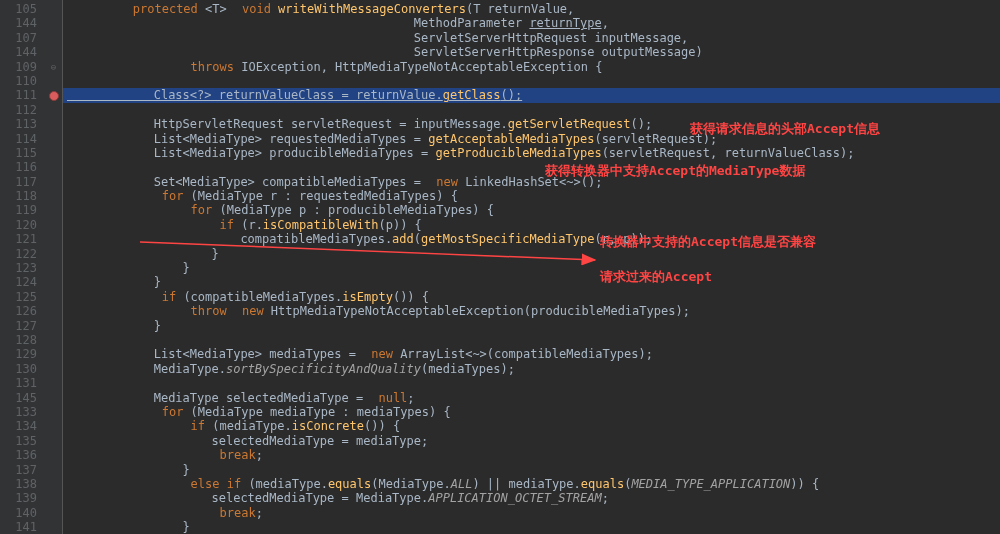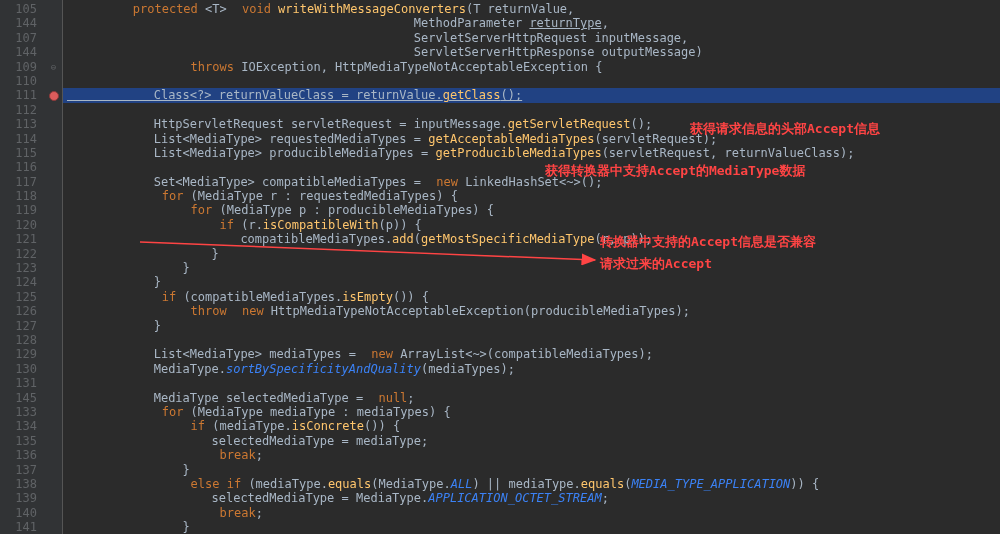--- a/index.html
+++ b/index.html
@@ -30,21 +30,21 @@
   flex-shrink: 0;
   padding-top: 2px;
   border-right: 1px solid #555;
 }
 .icon-cell { height: 14.4px; display: flex; align-items: center; justify-content: center; }
 .code { flex: 1; padding-top: 2px; white-space: pre; overflow: hidden; }
 .code-line { height: 14.4px; line-height: 14.4px; padding-left: 4px; }
 .hl { background: #214283; text-decoration: underline; }
 .kw { color: #cc7832; padding-left: 8px; }
 .fn { color: #ffc66d; }
-.field { color: #3b82f6; font-style: italic; }
+.field { color: #a3a3a3; font-style: italic; }
 .ann-red { color: #ff4444; position: absolute; font-weight: 700; font-size: 13px; }
 .breakpoint-icon {
   width: 10px; height: 10px; border-radius: 50%;
   background: #db5c5c; border: 1px solid #8b3a3a;
 }
 svg.arrow { position: absolute; pointer-events: none; }
 </style>
 </head>
 <body>
 
@@ -130,21 +130,21 @@
       <div class="icon-cell"></div>
       <div class="icon-cell"></div>
       <div class="icon-cell"></div>
     </div>
   <div class="code" id="code"><div class="code-line">        <span class="kw">protected</span> &lt;T&gt; <span class="kw">void</span> <span class="fn">writeWithMessageConverters</span>(T returnValue,</div><div class="code-line">                                                MethodParameter <u>returnType</u>,</div><div class="code-line">                                                ServletServerHttpRequest inputMessage,</div><div class="code-line">                                                ServletServerHttpResponse outputMessage)</div><div class="code-line">                <span class="kw">throws</span> IOException, HttpMediaTypeNotAcceptableException {</div><div class="code-line"></div><div class="code-line hl">            Class&lt;?&gt; returnValueClass = returnValue.<span class="fn">getClass</span>();</div><div class="code-line"></div><div class="code-line">            HttpServletRequest servletRequest = inputMessage.<span class="fn">getServletRequest</span>();</div><div class="code-line">            List&lt;MediaType&gt; requestedMediaTypes = <span class="fn">getAcceptableMediaTypes</span>(servletRequest);</div><div class="code-line">            List&lt;MediaType&gt; producibleMediaTypes = <span class="fn">getProducibleMediaTypes</span>(servletRequest, returnValueClass);</div><div class="code-line"></div><div class="code-line">            Set&lt;MediaType&gt; compatibleMediaTypes = <span class="kw">new</span> LinkedHashSet&lt;~&gt;();</div><div class="code-line">            <span class="kw">for</span> (MediaType r : requestedMediaTypes) {</div><div class="code-line">                <span class="kw">for</span> (MediaType p : producibleMediaTypes) {</div><div class="code-line">                    <span class="kw">if</span> (r.<span class="fn">isCompatibleWith</span>(p)) {</div><div class="code-line">                        compatibleMediaTypes.<span class="fn">add</span>(<span class="fn">getMostSpecificMediaType</span>(r, p));</div><div class="code-line">                    }</div><div class="code-line">                }</div><div class="code-line">            }</div><div class="code-line">            <span class="kw">if</span> (compatibleMediaTypes.<span class="fn">isEmpty</span>()) {</div><div class="code-line">                <span class="kw">throw</span> <span class="kw">new</span> HttpMediaTypeNotAcceptableException(producibleMediaTypes);</div><div class="code-line">            }</div><div class="code-line"></div><div class="code-line">            List&lt;MediaType&gt; mediaTypes = <span class="kw">new</span> ArrayList&lt;~&gt;(compatibleMediaTypes);</div><div class="code-line">            MediaType.<span class="field">sortBySpecificityAndQuality</span>(mediaTypes);</div><div class="code-line"></div><div class="code-line">            MediaType selectedMediaType = <span class="kw">null</span>;</div><div class="code-line">            <span class="kw">for</span> (MediaType mediaType : mediaTypes) {</div><div class="code-line">                <span class="kw">if</span> (mediaType.<span class="fn">isConcrete</span>()) {</div><div class="code-line">                    selectedMediaType = mediaType;</div><div class="code-line">                    <span class="kw">break</span>;</div><div class="code-line">                }</div><div class="code-line">                <span class="kw">else if</span> (mediaType.<span class="fn">equals</span>(MediaType.<span class="field">ALL</span>) || mediaType.<span class="fn">equals</span>(<span class="field">MEDIA_TYPE_APPLICATION</span>)) {</div><div class="code-line">                    selectedMediaType = MediaType.<span class="field">APPLICATION_OCTET_STREAM</span>;</div><div class="code-line">                    <span class="kw">break</span>;</div><div class="code-line">                }</div></div>
 </div>
 
 <div class="ann-red" style="top:120px;left:690px">获得请求信息的头部Accept信息</div>
 <div class="ann-red" style="top:162px;left:545px">获得转换器中支持Accept的MediaType数据</div>
 <div class="ann-red" style="top:233px;left:600px">转换器中支持的Accept信息是否兼容</div>
-<div class="ann-red" style="top:255px;left:600px">请求过来的Accept</div>
+<div class="ann-red" style="top:268px;left:600px">请求过来的Accept</div>
 
 <svg class="arrow" style="top:220px;left:140px" width="470" height="50">
   <defs>
       <marker id="ah" markerWidth="10" markerHeight="8" refX="9" refY="4" orient="auto">
     <polygon points="0 0, 10 4, 0 8" fill="#ff4444"></polygon>
       </marker>
     </defs>
   <line x1="0" y1="22" x2="455" y2="40" stroke="#ff4444" stroke-width="1.5" marker-end="url(#ah)"></line>
 </svg>
 

